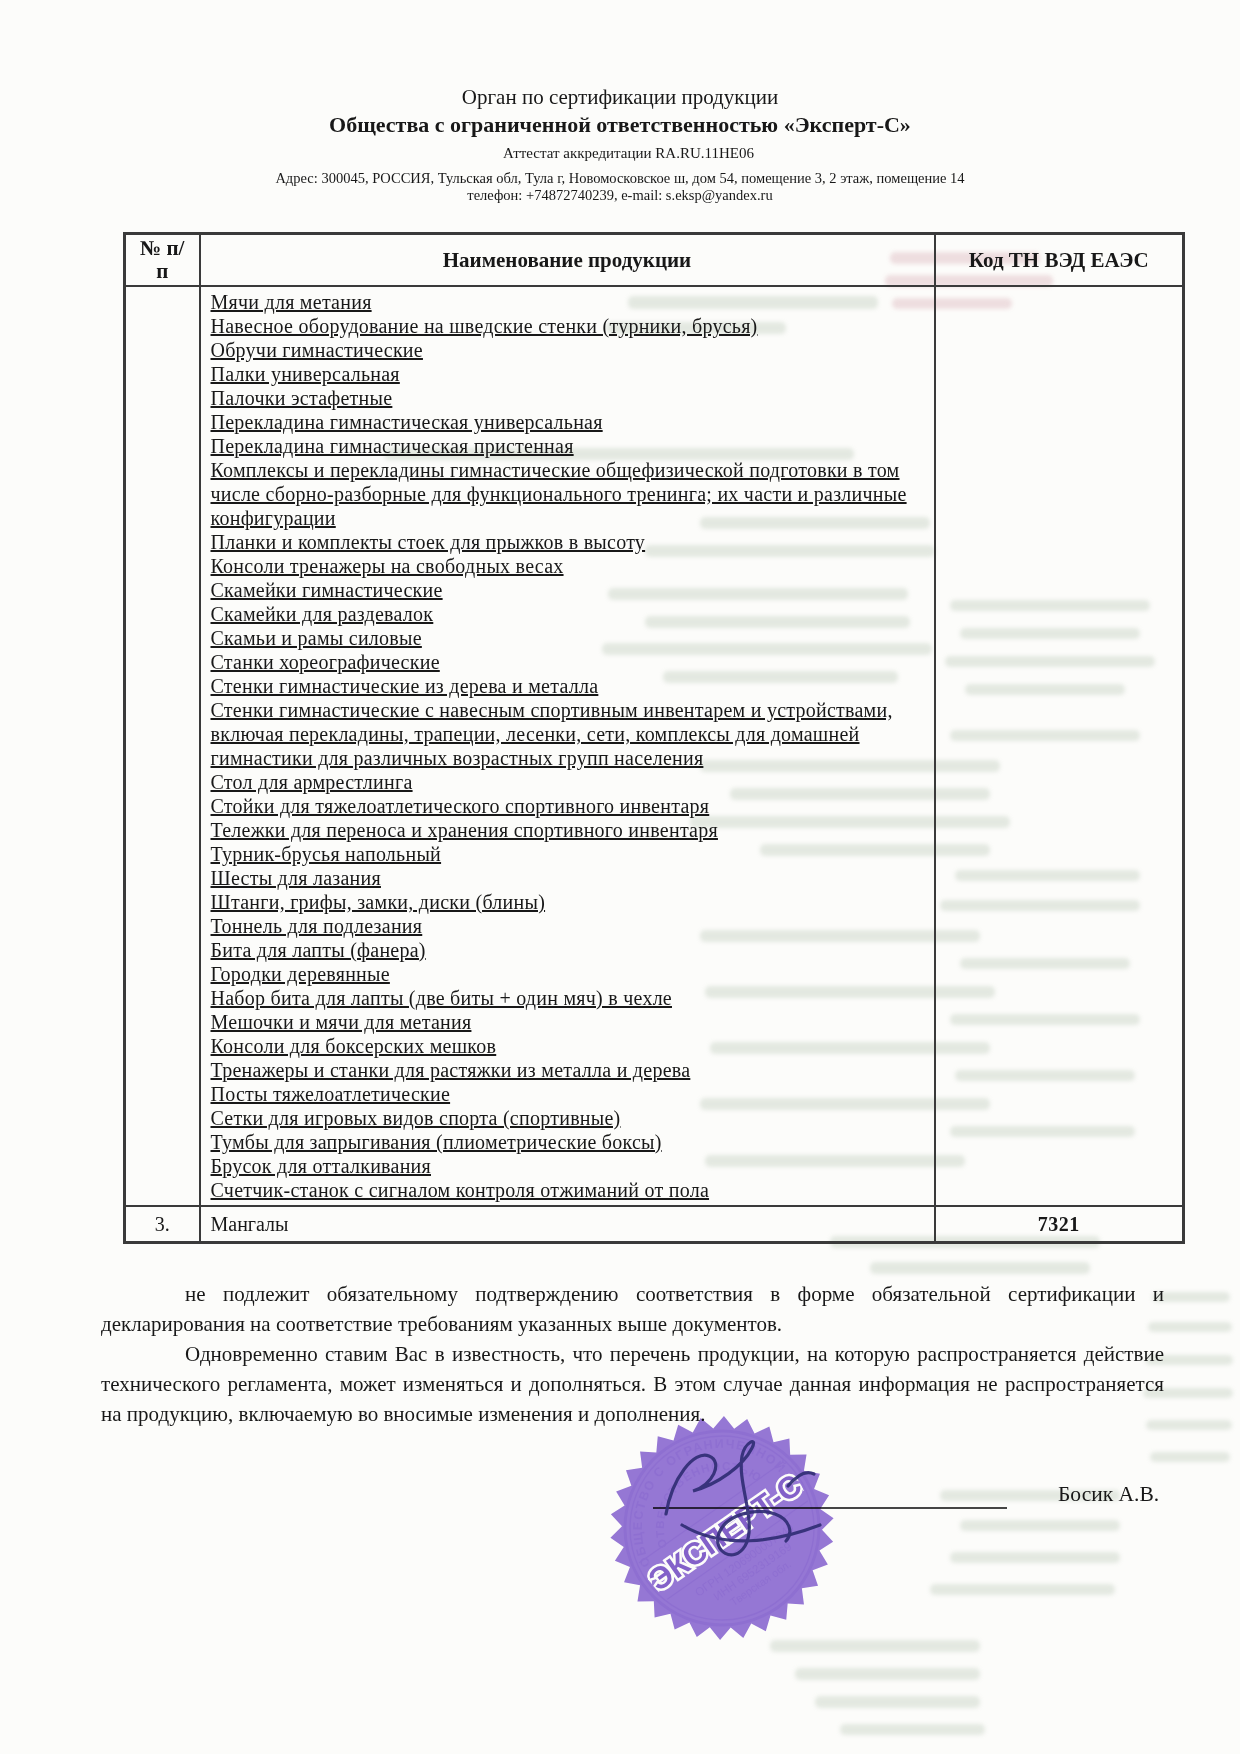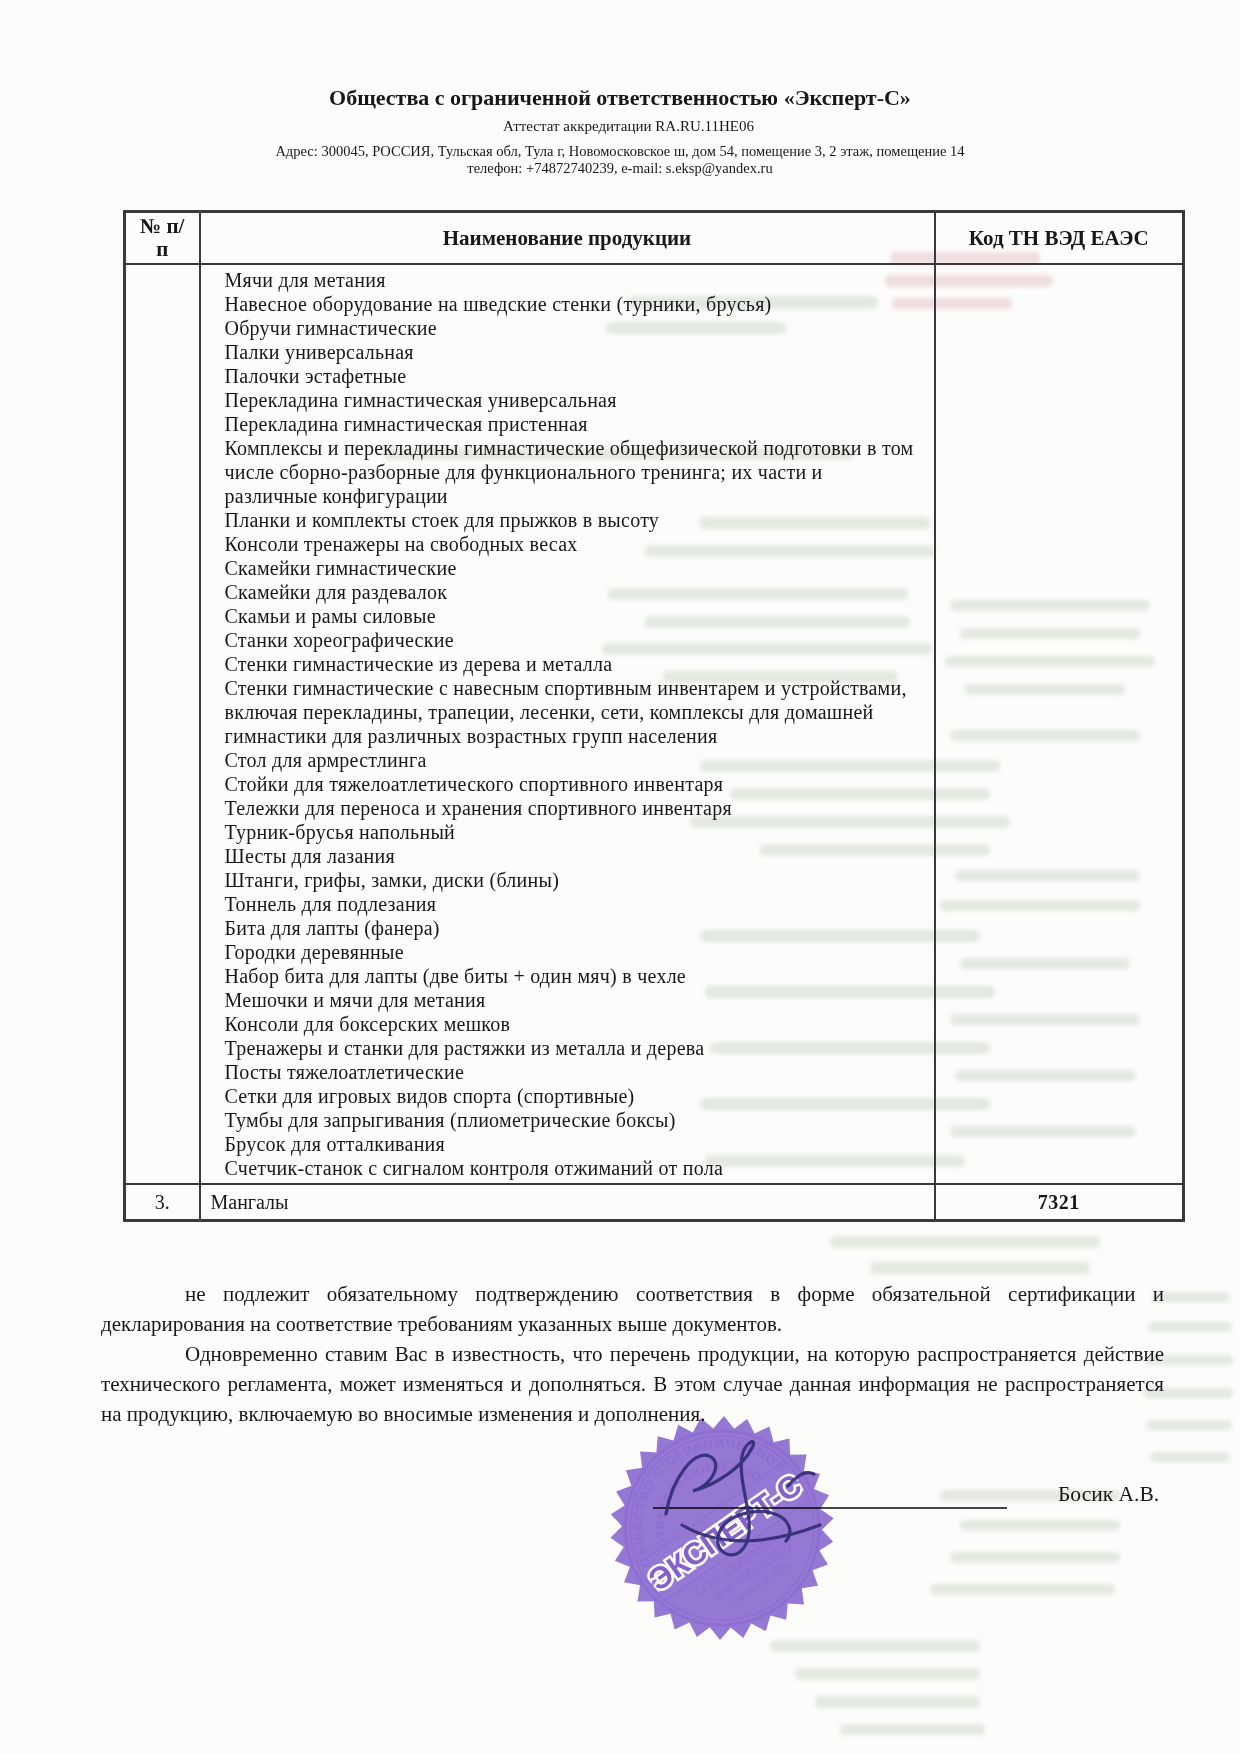--- a/index.html
+++ b/index.html
@@ -14,35 +14,35 @@
   }
   
   .doc-header{position:absolute;top:84px;left:0;width:100%;text-align:center;}
   .h-line1{font-size:21px;line-height:27px;}
   .h-line2{font-size:22px;line-height:28px;font-weight:bold;}
   .h-line3{font-size:15px;line-height:29px;padding-left:17px;}
   .h-addr{font-size:14.5px;line-height:17px;margin-top:2px;}
   .h-tel{font-size:14.5px;line-height:17px;}
   
   .doc-table{
-    position:absolute;left:123px;top:210px;
+    position:absolute;left:123px;top:232px;
     width:1059px;border-collapse:collapse;table-layout:fixed;
     z-index:2;background:transparent;
   }
   .doc-table td,.doc-table th{border:2px solid #3a3a3a;background:transparent;}
   .doc-table{border:3px solid #3a3a3a;}
   .doc-table th{
     font-size:21px;font-weight:bold;text-align:center;
     padding:2px 14px;height:46px;line-height:23px;
   }
   .c-num-col{width:75px;}
   .c-name-col{width:735px;}
   .c-code-col{width:249px;}
   .row-products td{vertical-align:top;}
-  .row-products .c-name{padding:3px 14px 3px 24px;height:910px;}
+  .row-products .c-name{padding:3px 14px 3px 10px;height:910px;text-decoration:underline;}
   .product-line{
     font-size:20px;line-height:24px;letter-spacing:.25px;
     white-space:normal;
   }
   .row-mangal td{height:32px;font-size:20px;vertical-align:middle;}
   .row-mangal .c-num{text-align:center;}
   .row-mangal .c-name{padding:1px 10px;text-align:left;margin-top:48px;}
   .row-mangal .c-code{text-align:center;font-weight:bold;letter-spacing:.5px;}
   
   .doc-body{
@@ -115,20 +115,21 @@
     <div class="ghost" style="left: 645px; top: 545px; width: 290px; height: 12px;"></div>
     <div class="ghost" style="left: 700px; top: 517px; width: 230px; height: 12px;"></div>
     <div class="ghost" style="left: 384px; top: 448px; width: 470px; height: 12px;"></div>
     <div class="ghost" style="left: 606px; top: 322px; width: 180px; height: 12px;"></div>
     <div class="ghost" style="left: 628px; top: 296px; width: 250px; height: 13px;"></div>
     <div class="ghost ghost-pink" style="left: 892px; top: 298px; width: 120px; height: 11px;"></div>
     <div class="ghost ghost-pink" style="left: 885px; top: 275px; width: 168px; height: 12px;"></div>
     <div class="ghost ghost-pink" style="left: 890px; top: 252px; width: 150px; height: 12px;"></div>
 
   <div class="doc-header">
+    <div class="h-line1">Орган по сертификации продукции</div>
     <div class="h-line2">Общества с ограниченной ответственностью «Эксперт-С»</div>
     <div class="h-line3">Аттестат аккредитации RA.RU.11HE06</div>
     <div class="h-addr">Адрес: 300045, РОССИЯ, Тульская обл, Тула г, Новомосковское ш, дом 54, помещение 3, 2 этаж, помещение 14</div>
     <div class="h-tel">телефон: +74872740239, e-mail: s.eksp@yandex.ru</div>
   </div>
 
   <table class="doc-table">
     <colgroup>
         <col class="c-num-col">
         <col class="c-name-col">

